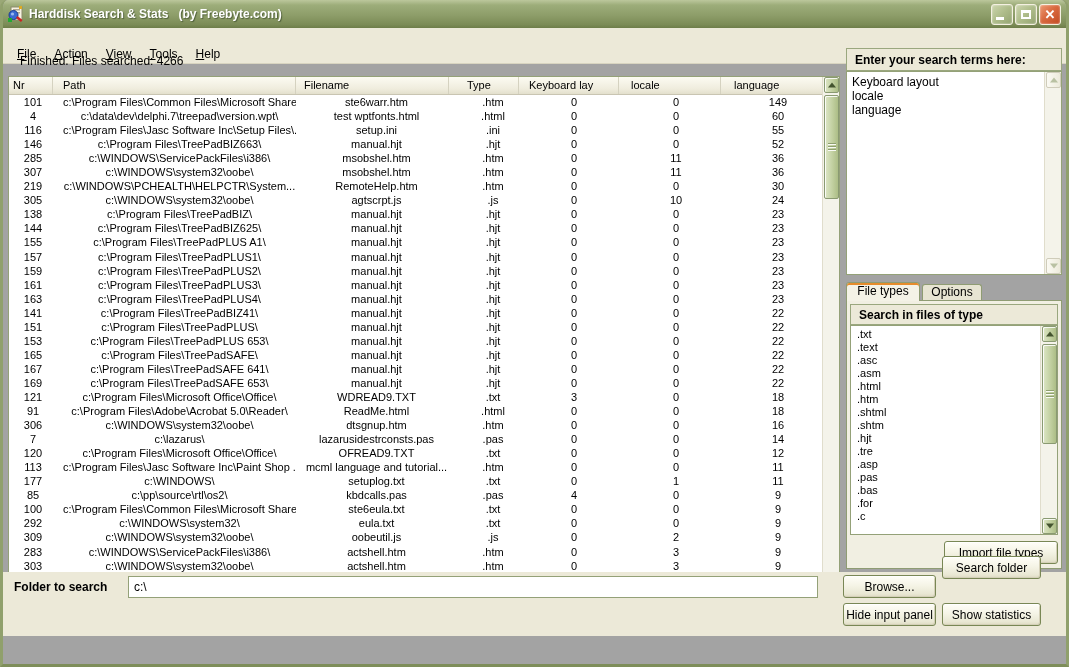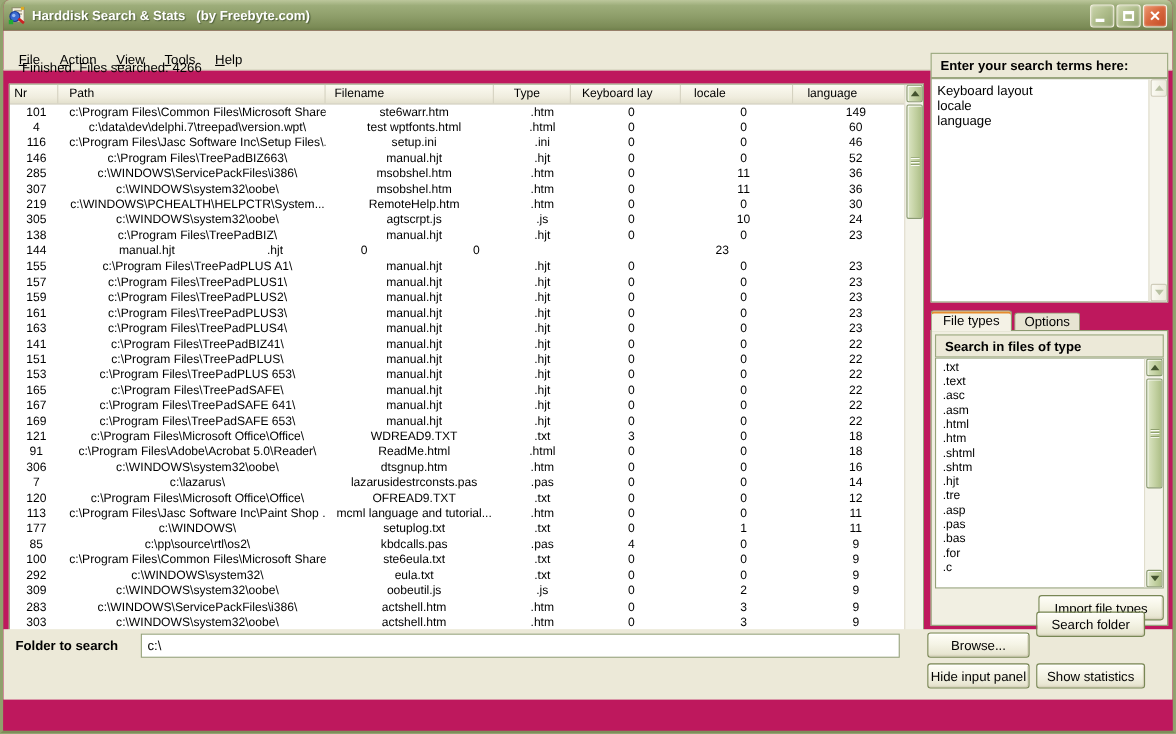--- a/index.html
+++ b/index.html
@@ -1,18 +1,18 @@
 <!DOCTYPE html>
 <html><head>
 <meta charset="utf-8">
 <style>
   * { margin:0; padding:0; box-sizing:border-box; }
   html,body { width:1069px; height:667px; background:#9aa877; font-family:"Liberation Sans", sans-serif; }
   .window{
-    position:relative; width:1069px; height:667px; background:#be185d;
+    position:relative; width:1069px; height:667px; background:#a3a3a3;
     border-left:3px solid #90a06c; border-right:3px solid #90a06c; border-bottom:3px solid #7e8e5a;
     border-radius:8px 8px 0 0; overflow:hidden;
   }
   
   .titlebar{
     position:absolute; left:-3px; top:0; width:1069px; height:28px;
     background:linear-gradient(180deg,#bcc79c 0%,#9dad7a 18%,#8d9d69 55%,#7b8b56 88%,#6d7d49 100%);
     border-radius:7px 7px 0 0; display:flex; align-items:center;
   }
   .app-icon{ width:17px; height:17px; margin:0 5px 0 7px; flex:0 0 auto; }
@@ -173,21 +173,21 @@
           <span class="td c5">0</span>
           <span class="td c6">60</span>
         </div>
         <div class="tr">
           <span class="td c0">116</span>
           <span class="td c1">c:\Program Files\Jasc Software Inc\Setup Files\...</span>
           <span class="td c2">setup.ini</span>
           <span class="td c3">.ini</span>
           <span class="td c4">0</span>
           <span class="td c5">0</span>
-          <span class="td c6">46</span>
+          <span class="td c6">55</span>
         </div>
         <div class="tr">
           <span class="td c0">146</span>
           <span class="td c1">c:\Program Files\TreePadBIZ663\</span>
           <span class="td c2">manual.hjt</span>
           <span class="td c3">.hjt</span>
           <span class="td c4">0</span>
           <span class="td c5">0</span>
           <span class="td c6">52</span>
         </div>
@@ -231,20 +231,21 @@
           <span class="td c0">138</span>
           <span class="td c1">c:\Program Files\TreePadBIZ\</span>
           <span class="td c2">manual.hjt</span>
           <span class="td c3">.hjt</span>
           <span class="td c4">0</span>
           <span class="td c5">0</span>
           <span class="td c6">23</span>
         </div>
         <div class="tr">
           <span class="td c0">144</span>
+          <span class="td c1">c:\Program Files\TreePadBIZ625\</span>
           <span class="td c2">manual.hjt</span>
           <span class="td c3">.hjt</span>
           <span class="td c4">0</span>
           <span class="td c5">0</span>
           <span class="td c6">23</span>
         </div>
         <div class="tr">
           <span class="td c0">155</span>
           <span class="td c1">c:\Program Files\TreePadPLUS A1\</span>
           <span class="td c2">manual.hjt</span>

